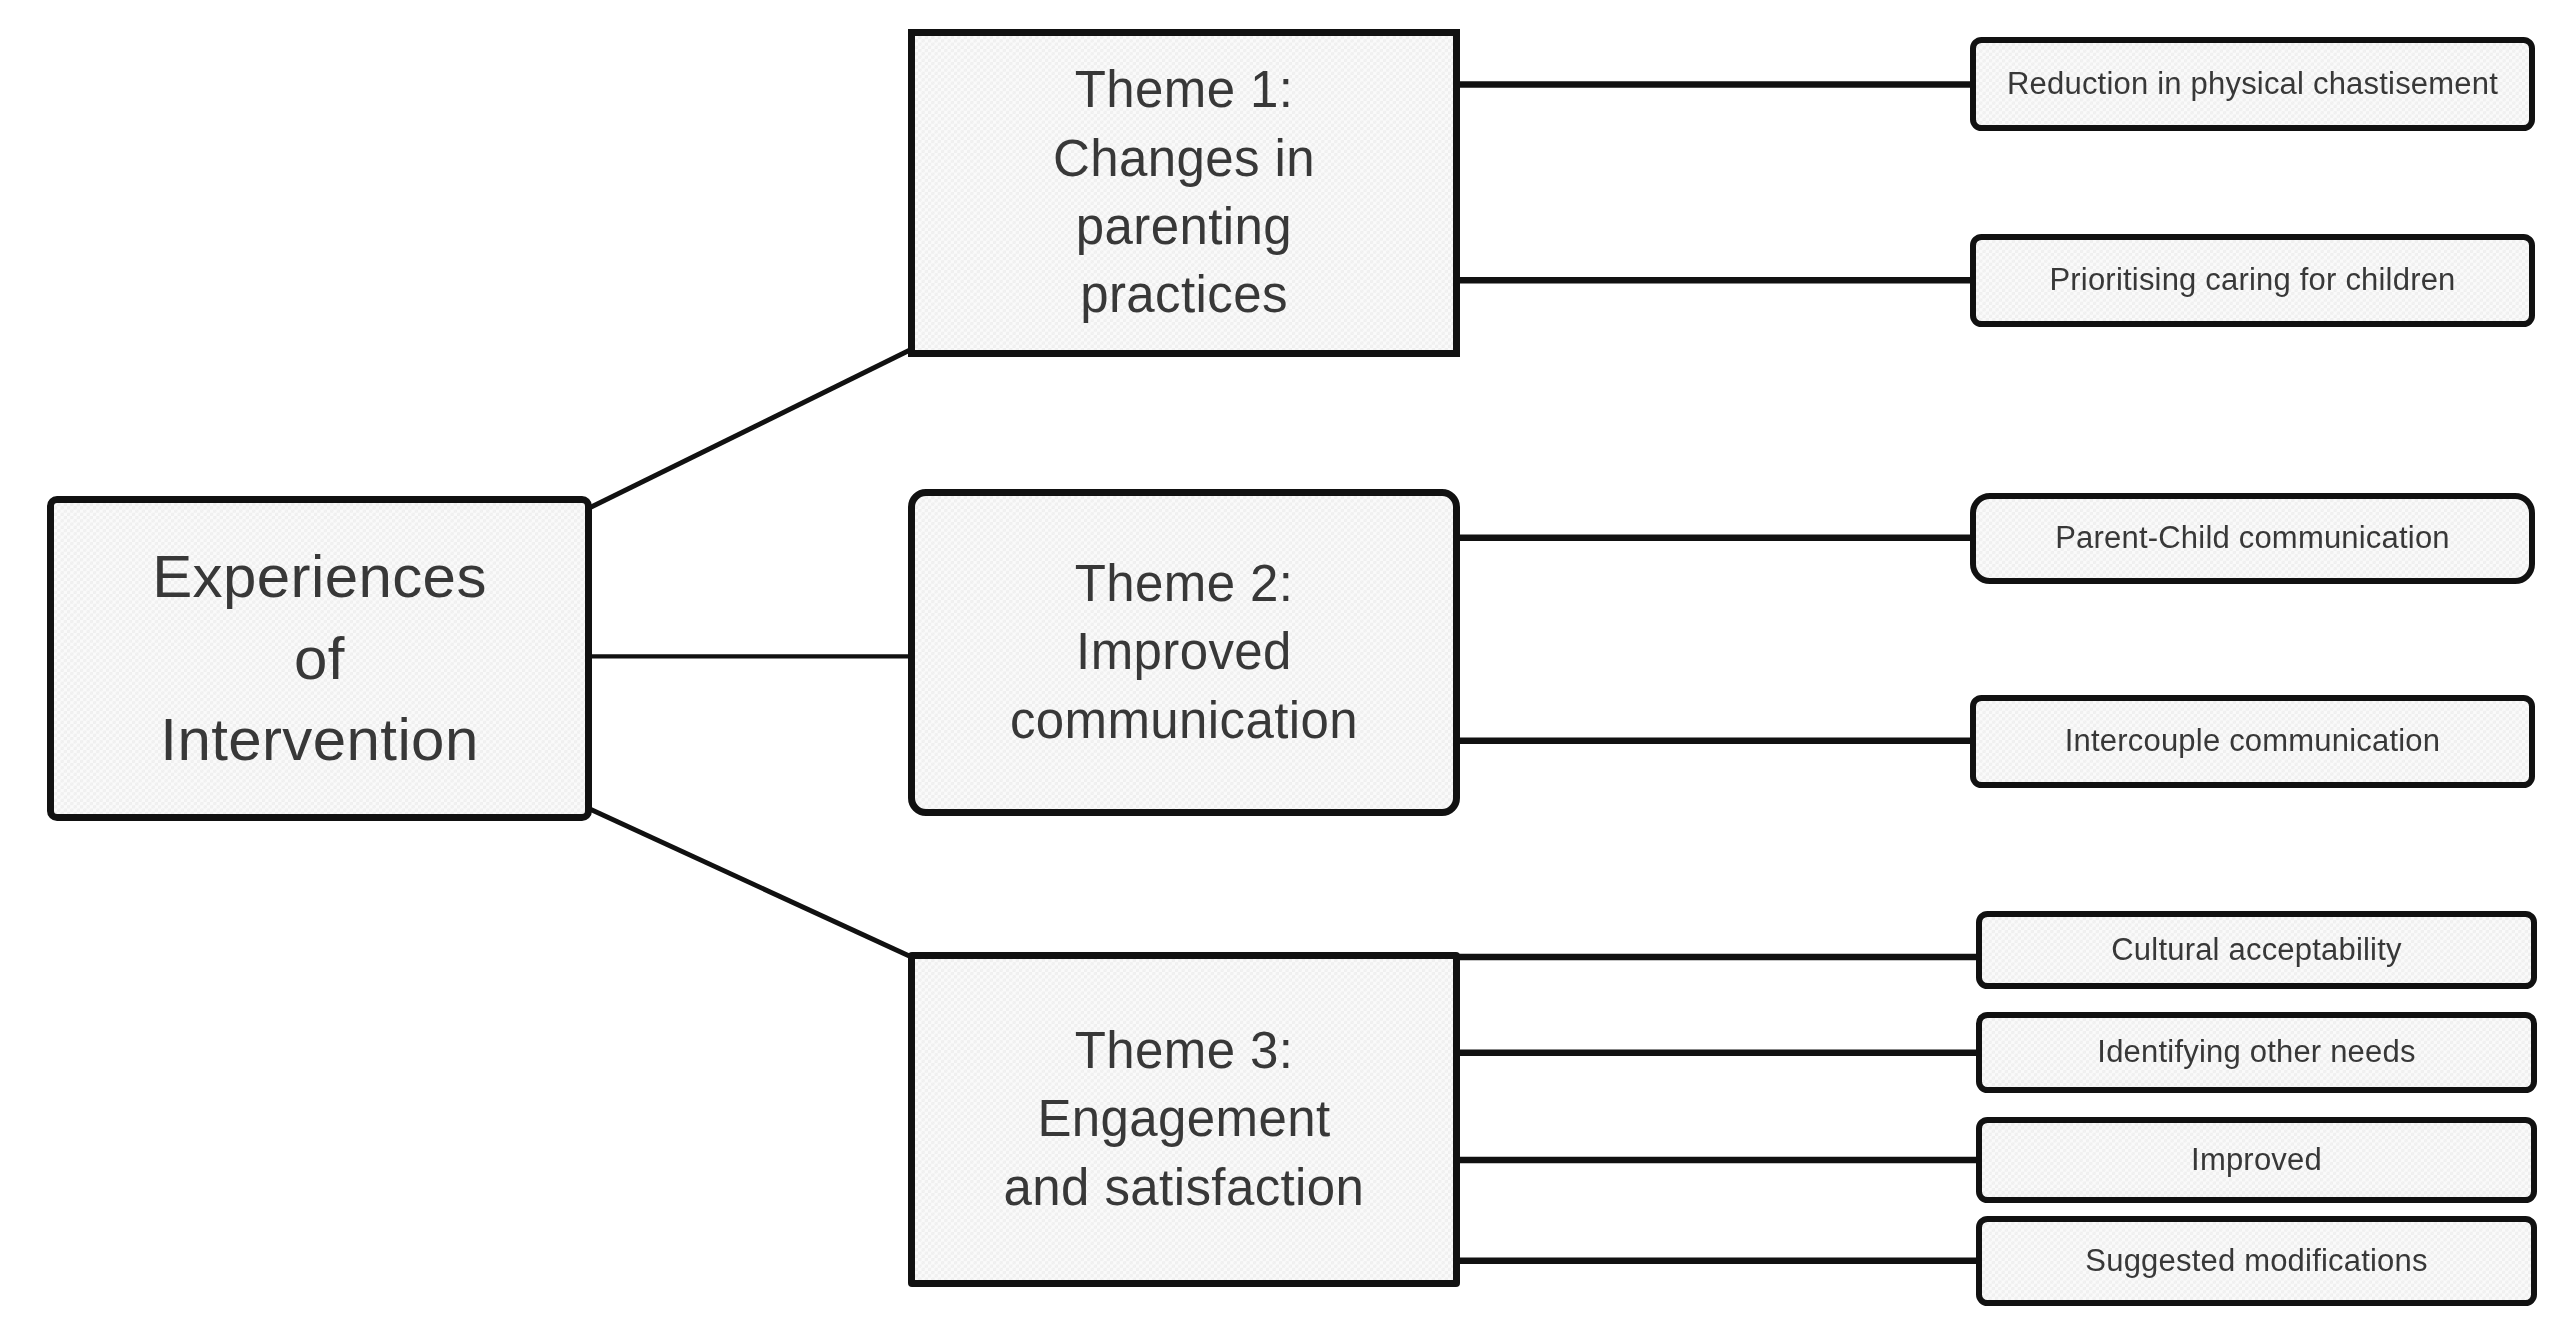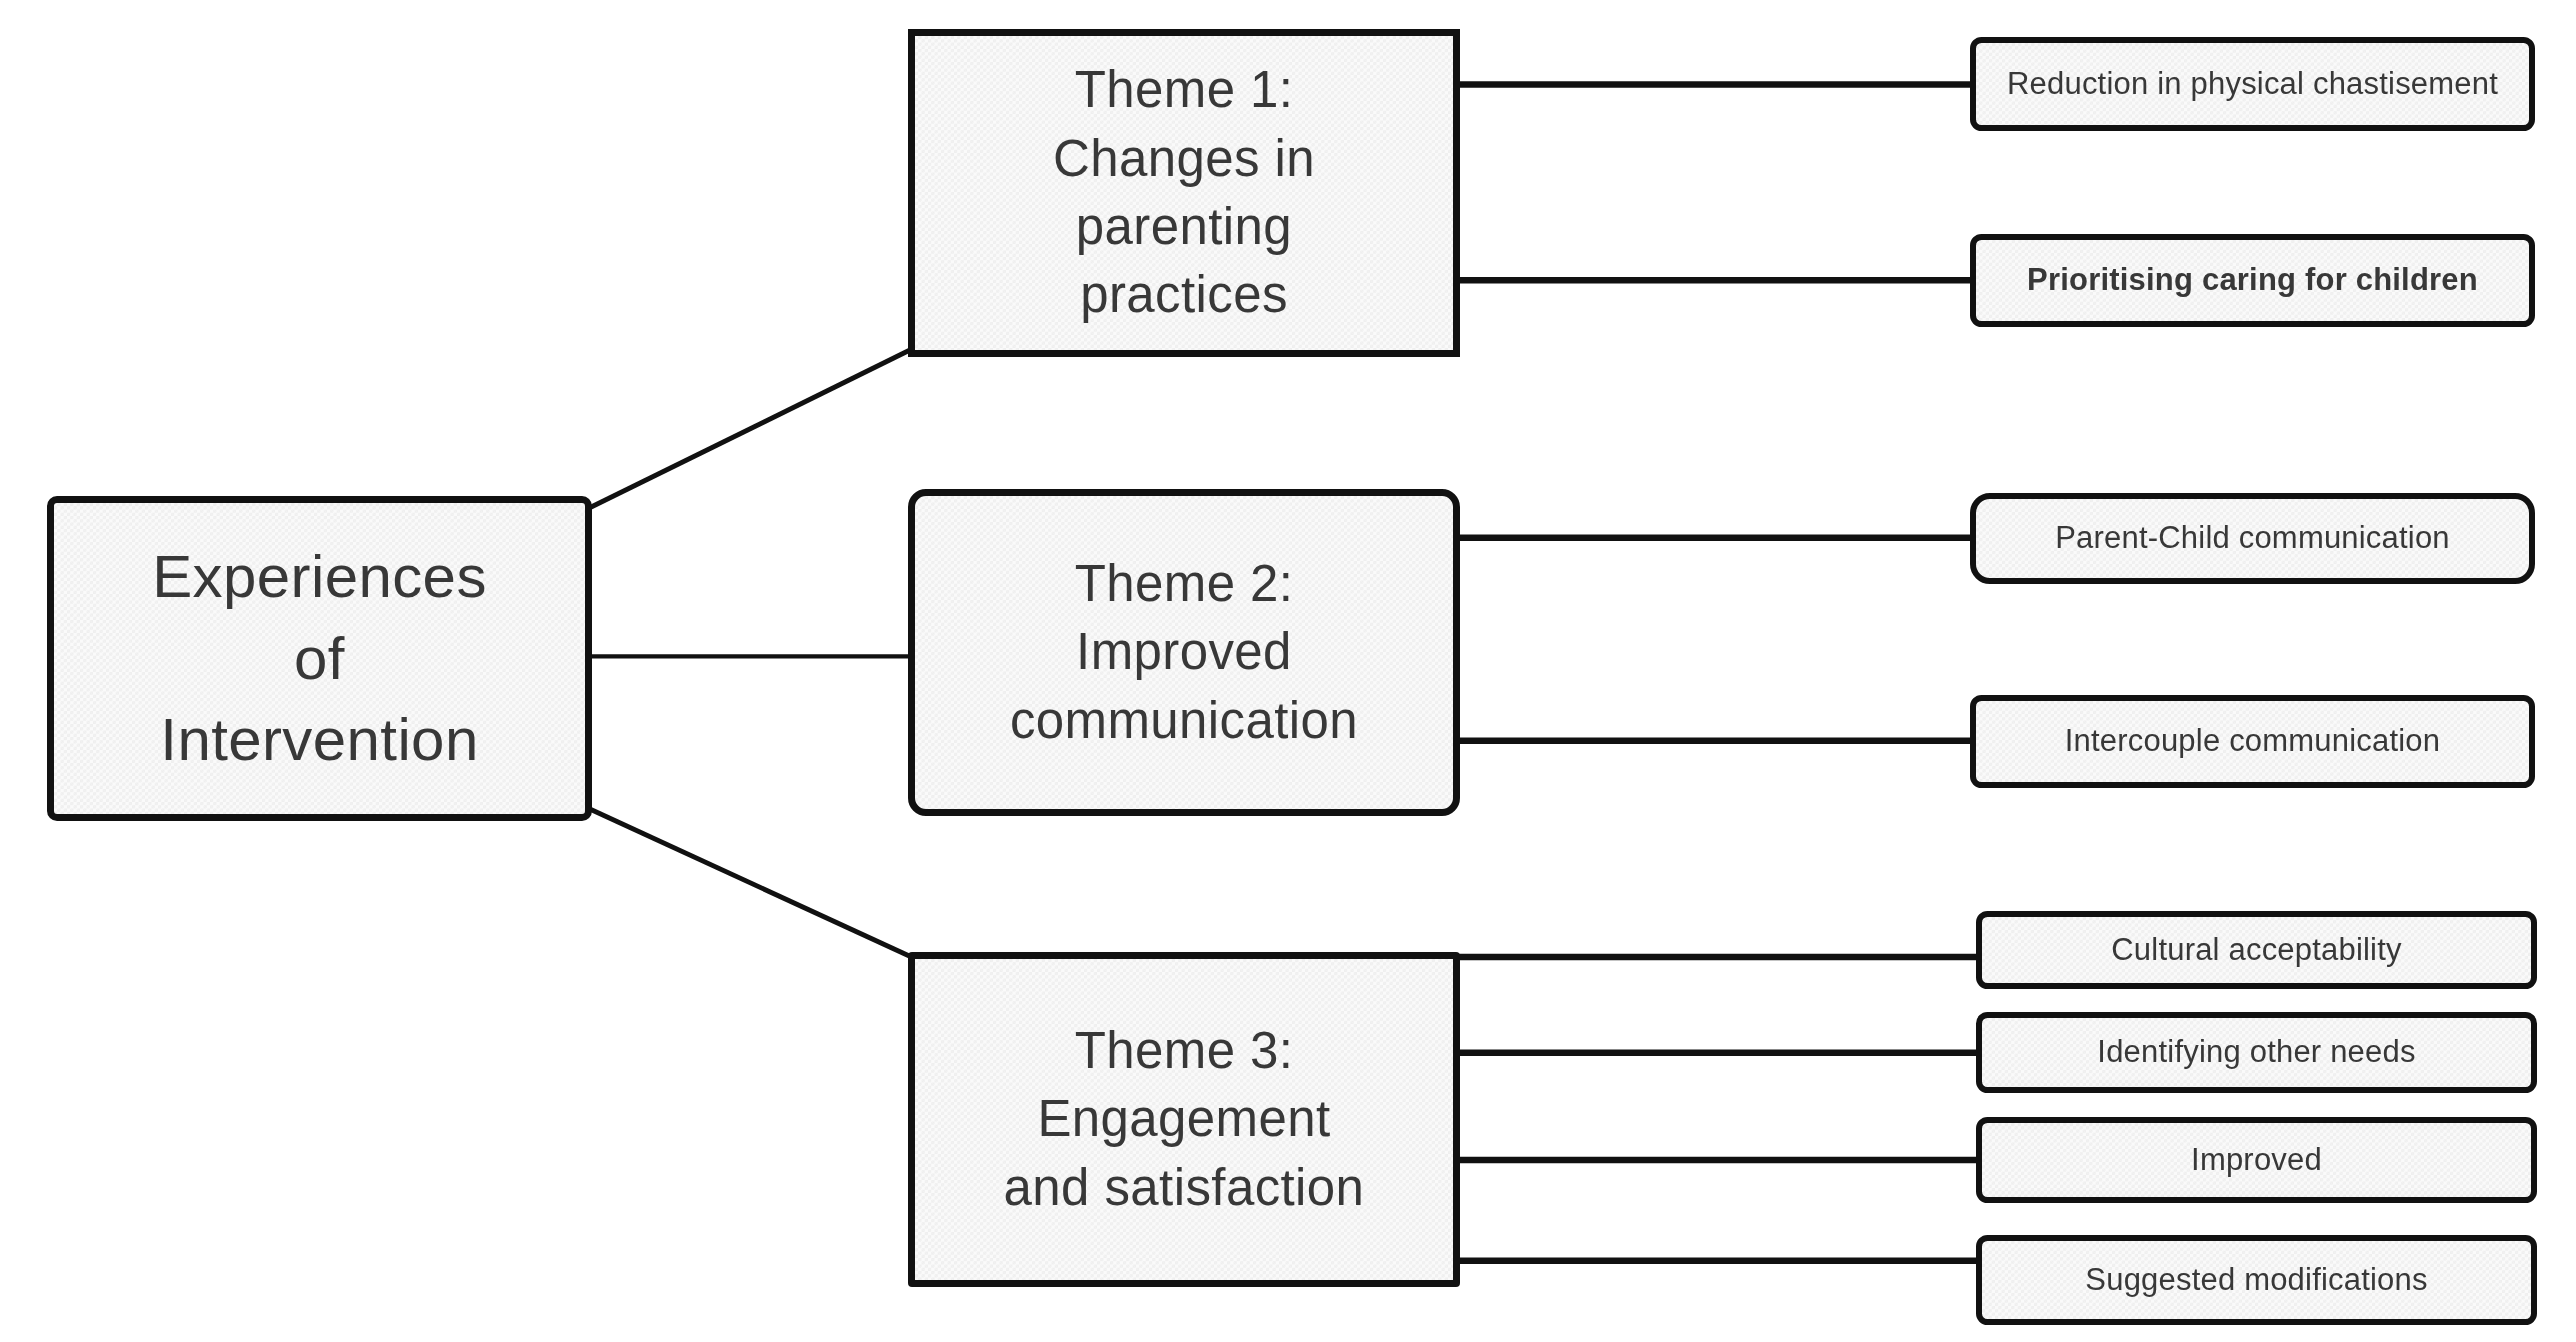--- a/index.html
+++ b/index.html
@@ -53,27 +53,27 @@
   .leaf-node {
     left: 1970px;
     width: 565px;
     border: 6.5px solid #111111;
     border-radius: 11.4px;
     font-size: 31px;
     line-height: 1.1;
     letter-spacing: 0.2px;
   }
   .leaf-1 { top: 37px;   height: 94px; }
-  .leaf-2 { top: 234px;  height: 93px; font-weight: bold; }
+  .leaf-2 { top: 234px;  height: 93px; }
   .leaf-3 { top: 493px;  height: 91px; border-radius: 20px; }
   .leaf-4 { top: 695px;  height: 93px; }
   .leaf-5 { top: 911px; height: 78px;  left: 1976px; width: 561px; }
   .leaf-6 { top: 1012px; height: 81px; left: 1976px; width: 561px; }
   .leaf-7 { top: 1117px; height: 86px; left: 1976px; width: 561px; }
-  .leaf-8 { top: 1216px; height: 90px; left: 1976px; width: 561px; margin-top: 19px; }
+  .leaf-8 { top: 1216px; height: 90px; left: 1976px; width: 561px; }
   line { stroke: #111111; }
   .thin-line  { stroke-width: 5px; }
   .mid-line   { stroke-width: 6px; }
   .thick-line { stroke-width: 8px; }
 </style>
 </head>
 <body>
 
 <div id="canvas">
 

